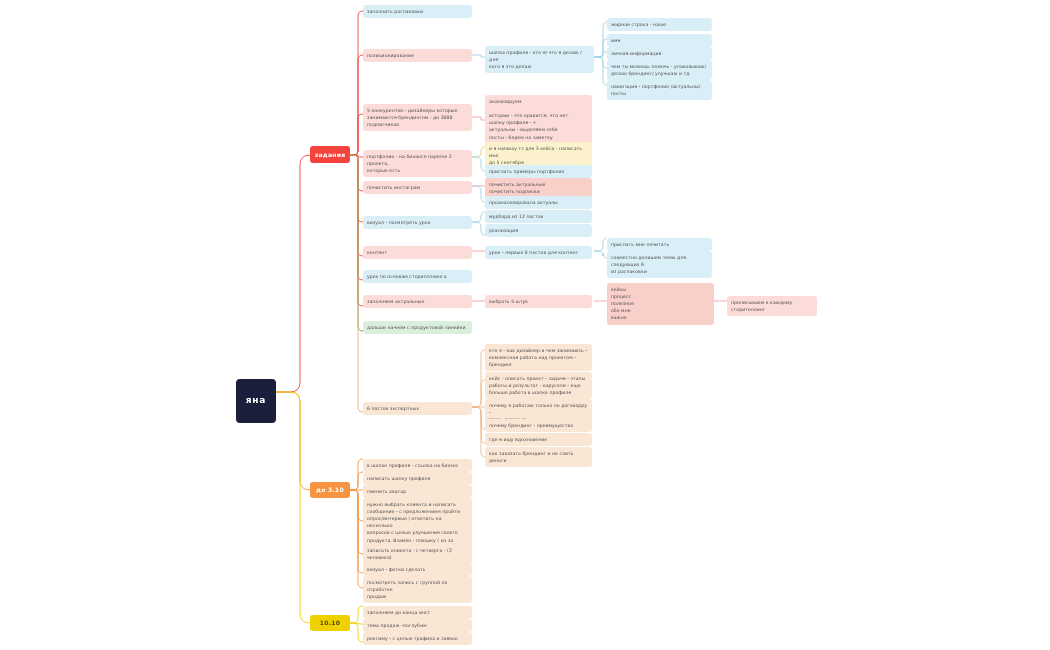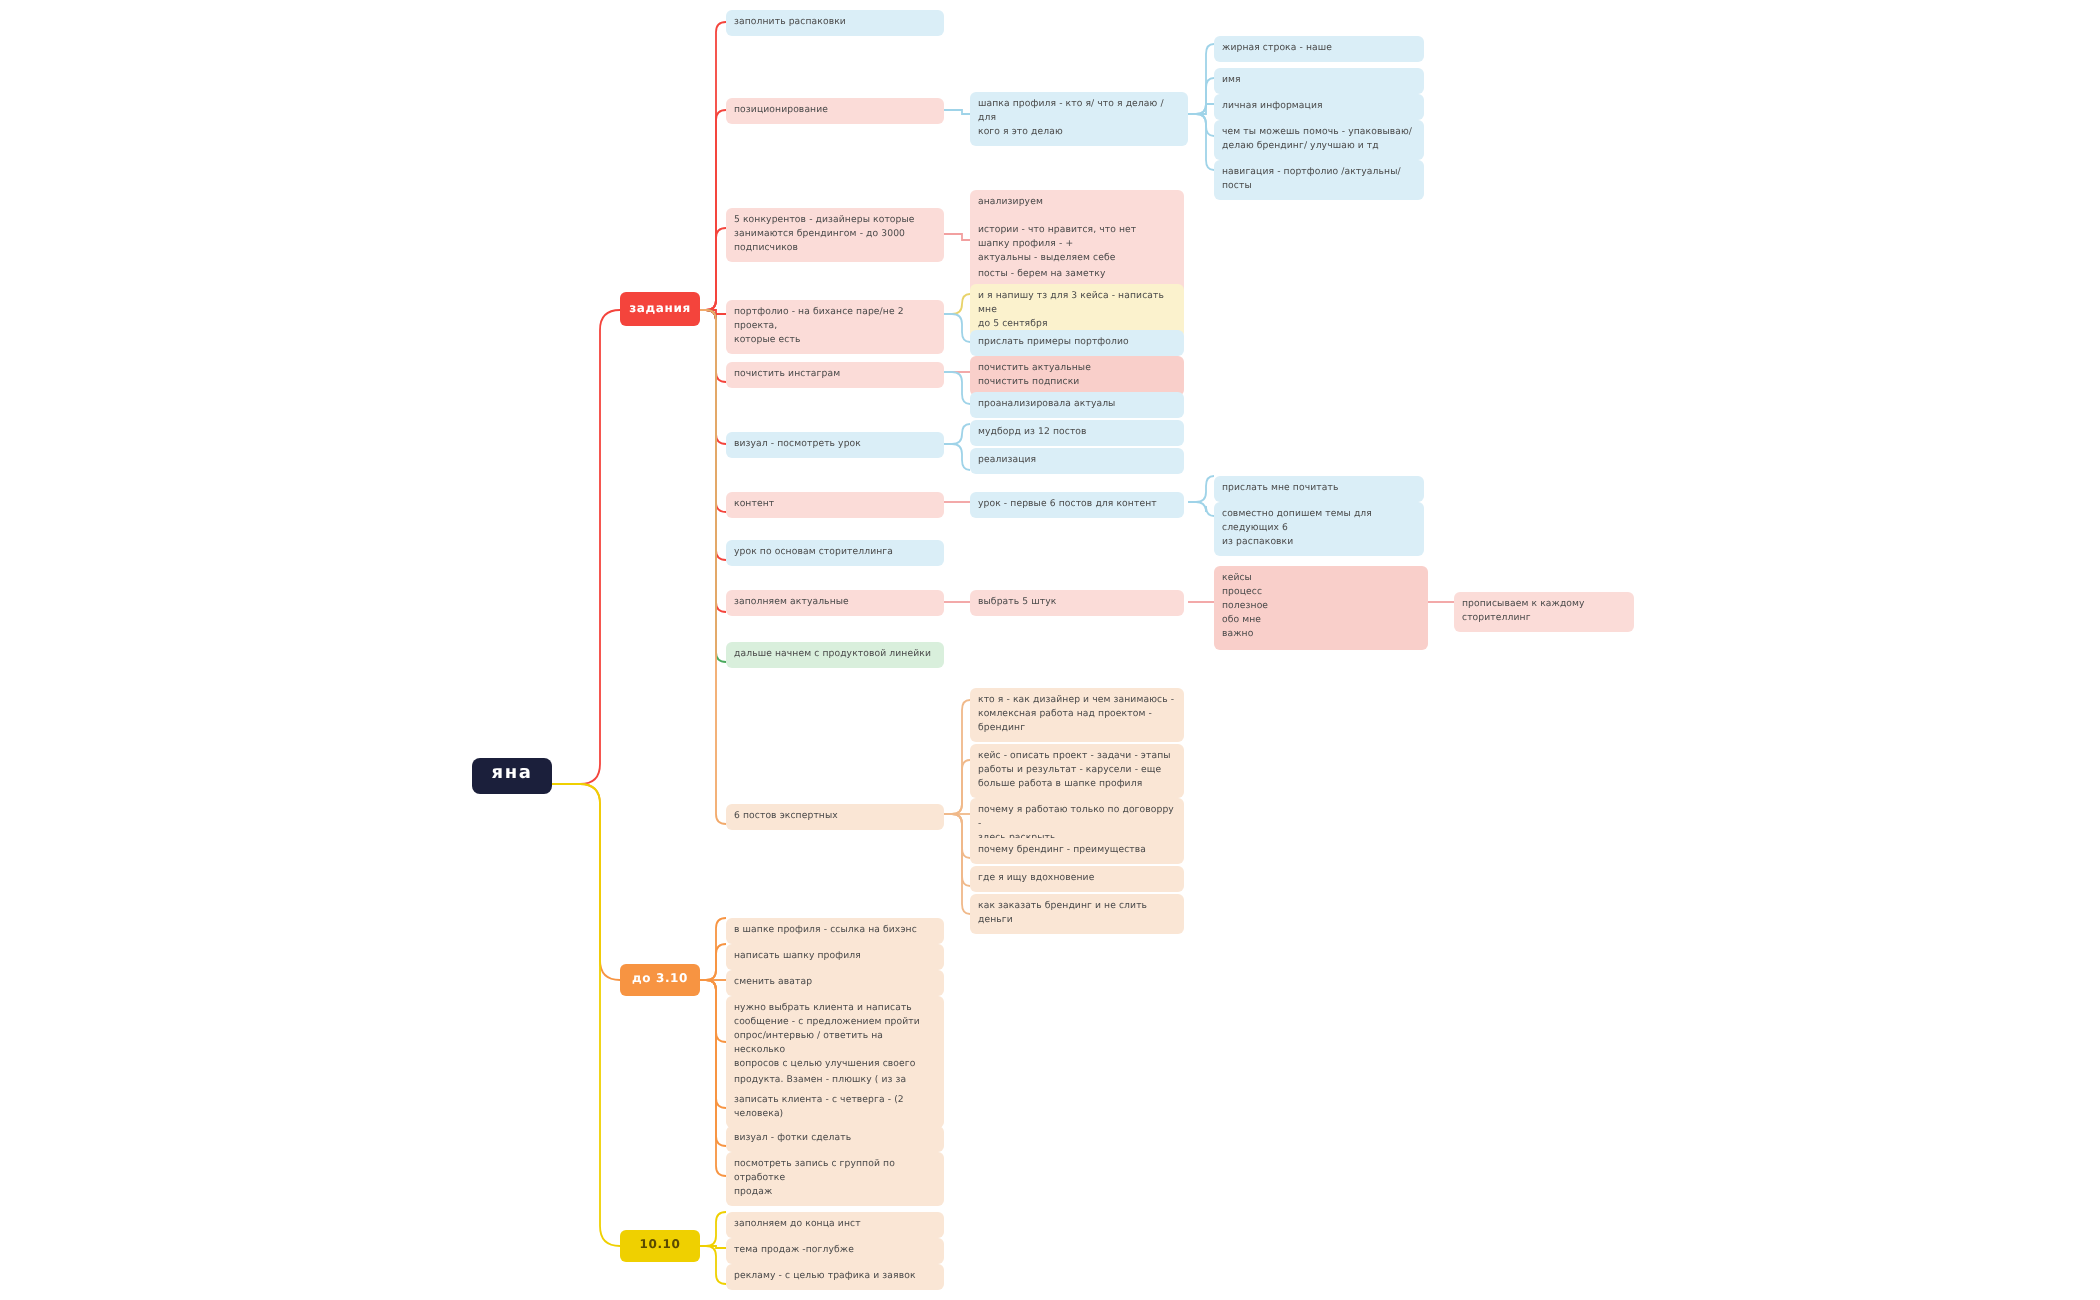--- a/index.html
+++ b/index.html
@@ -119,21 +119,21 @@
       <path d="M350 490 L353 490 Q358 490 358 495 L358 549 Q358 554 363 554" stroke="#f79442"></path>
       <path d="M350 490 L353 490 Q358 490 358 495 L358 568 Q358 573 363 573" stroke="#f79442"></path>
       <path d="M350 490 L353 490 Q358 490 358 495 L358 583 Q358 588 363 588" stroke="#f79442"></path>
 
       <path d="M350 623 L353 623 Q358 623 358 618 L358 611 Q358 606 363 606" stroke="#efd000"></path>
       <path d="M350 623 L353 623 Q358 623 358 623 L358 624 Q358 624 363 624" stroke="#efd000"></path>
       <path d="M350 623 L353 623 Q358 623 358 628 L358 637 Q358 642 363 642" stroke="#efd000"></path>
     </g>
   </svg>
 
-  <div class="node root" style="left:236px;top:379px;width:40px;height:18px;">яна</div>
+  <div class="node root" style="left:236px;top:379px;width:40px;height:44px;">яна</div>
 
   <div class="node branch b-red" style="left:310px;top:146px;width:40px;height:17px;">задания</div>
   <div class="node branch b-orange" style="left:310px;top:482px;width:40px;height:16px;">до 3.10</div>
   <div class="node branch b-yellow" style="left:310px;top:615px;width:40px;height:16px;">10.10</div>
 
   <div class="node n-blue" style="left:363px;top:5px;width:109px;">заполнить распаковки</div>
 
   <div class="node n-pink" style="left:363px;top:49px;width:109px;">позиционирование</div>
 
   <div class="node n-pink" style="left:363px;top:104px;width:109px;">5 конкурентов - дизайнеры которые

